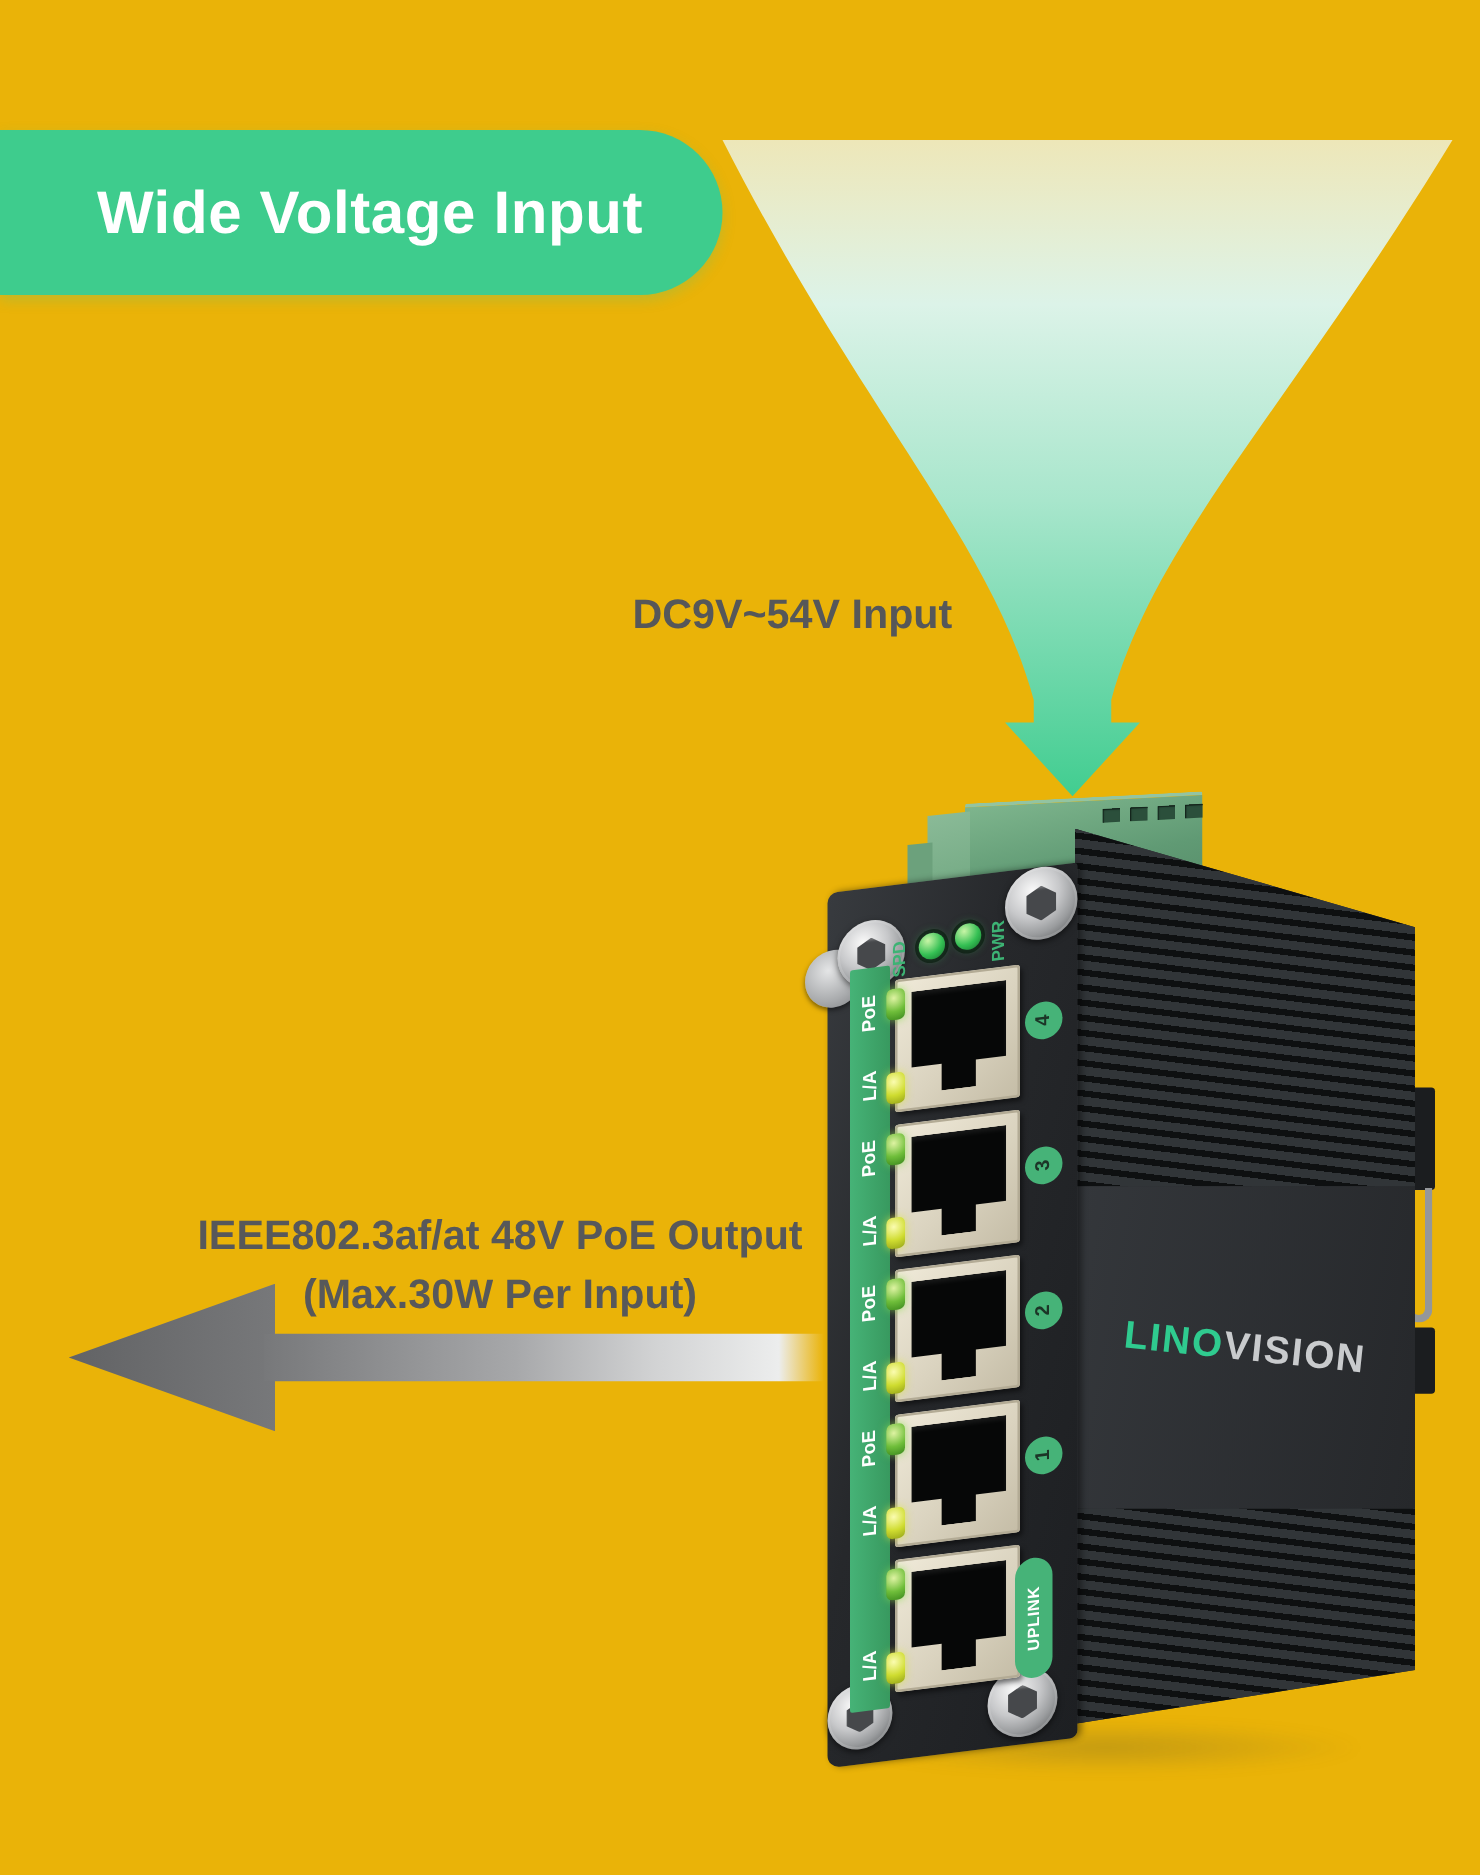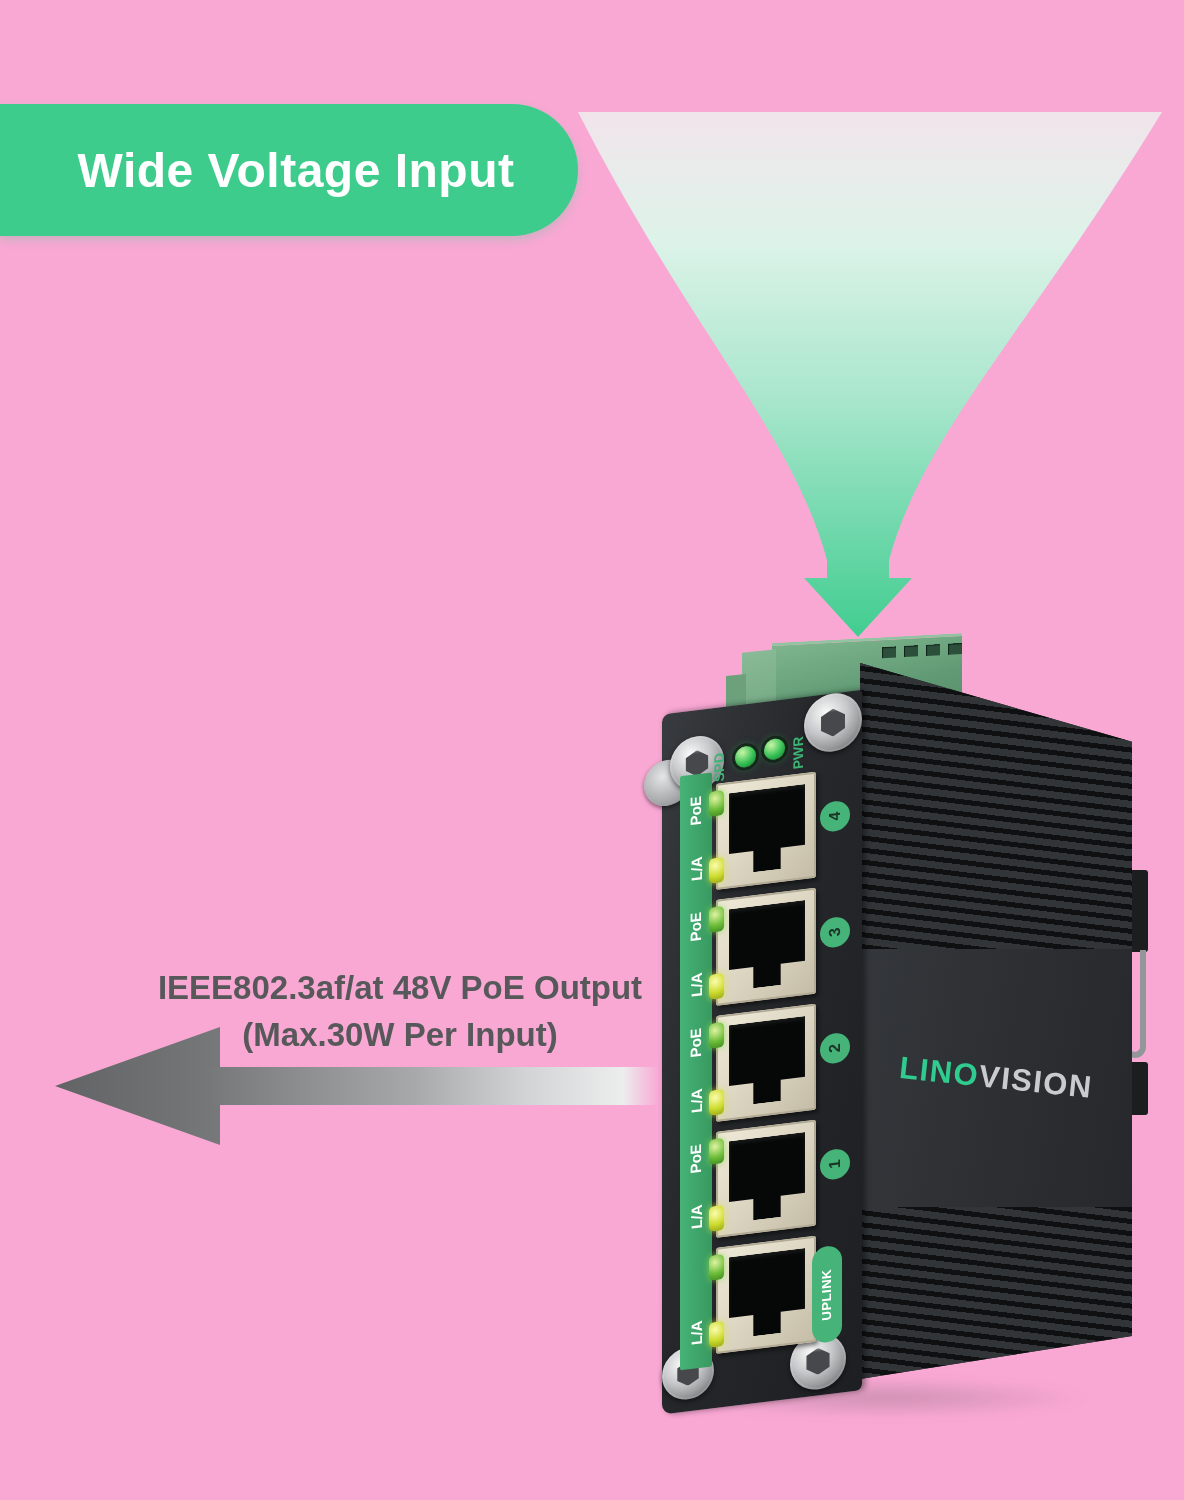--- a/index.html
+++ b/index.html
@@ -1,21 +1,21 @@
 <!DOCTYPE html>
 <html><head>
 <meta charset="utf-8">
 <style>
   * { margin:0; padding:0; box-sizing:border-box; }
   html,body { width:100%; height:100%; }
   body { font-family:"Liberation Sans", sans-serif; background:#e9ebea; }
 
   #canvas {
     position:relative; width:1184px; height:1500px;
-    background:#f9a8d4; overflow:hidden;
+    background:#eab308; overflow:hidden;
   }
 
   
   .banner {
     position:absolute; left:0; top:104px; width:578px; height:132px;
     background:#3ecc8d; border-radius:0 66px 66px 0;
     display:flex; align-items:center; justify-content:center;
     box-shadow:0 4px 10px rgba(62,204,141,.25);
   }
   .banner-label {
@@ -211,20 +211,21 @@
              C 688 328, 792 432, 827 560
              L 827 578 L 804 578 L 858 637 L 912 578 L 889 578 L 889 560
              C 924 432, 1030 328, 1162 112
              Z" fill="url(#funnelGrad)"></path>
   </svg>
 
   <div class="banner">
     <div class="banner-label">Wide Voltage Input</div>
   </div>
 
+  <div class="input-callout">DC9V~54V Input</div>
 
   <div class="output-callout">
     <div>IEEE802.3af/at 48V PoE Output</div>
     <div>(Max.30W Per Input)</div>
   </div>
 
   <div class="out-arrow">
     <div class="out-arrow-head"></div>
     <div class="out-arrow-tail"></div>
   </div>

